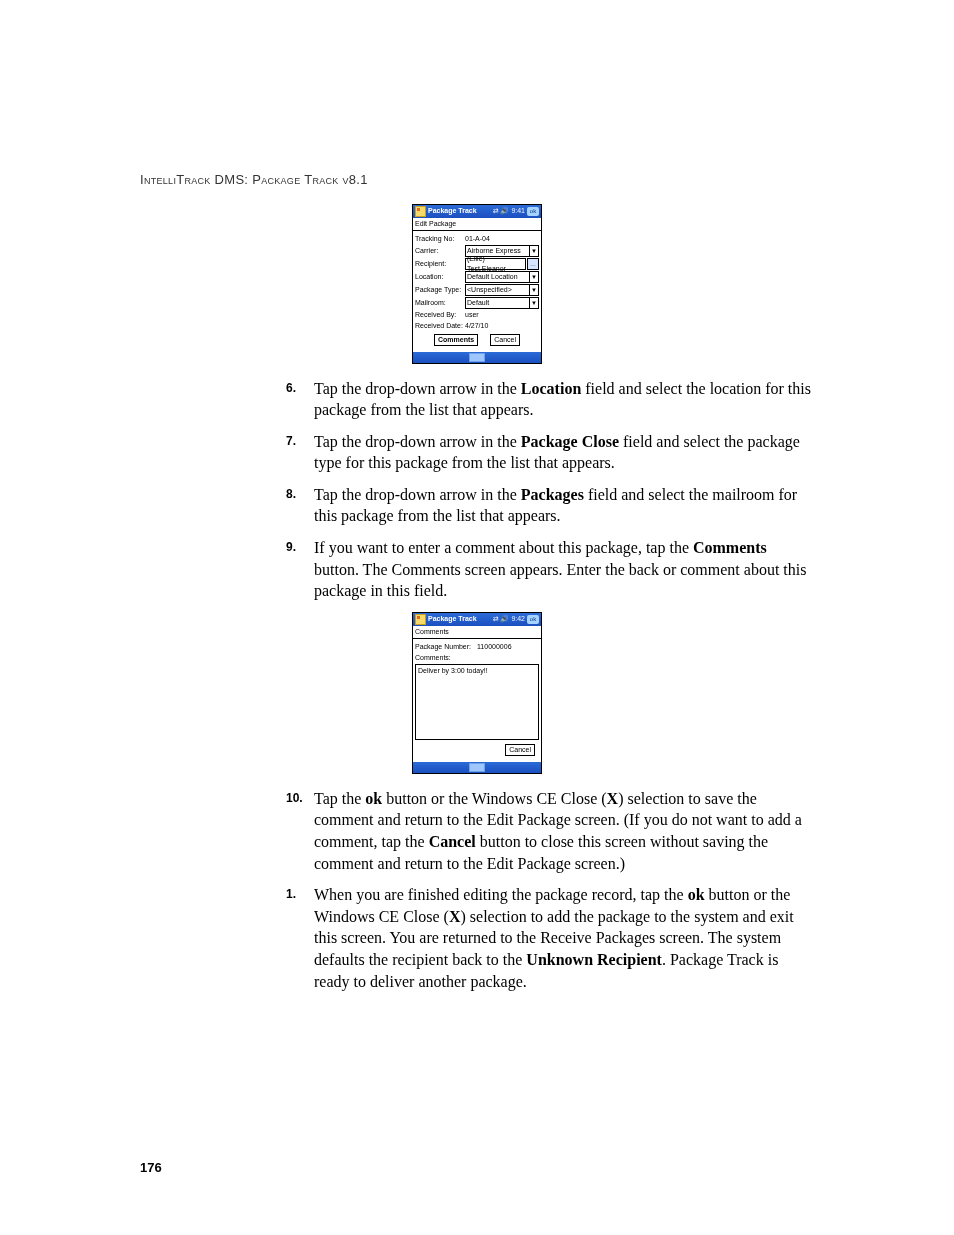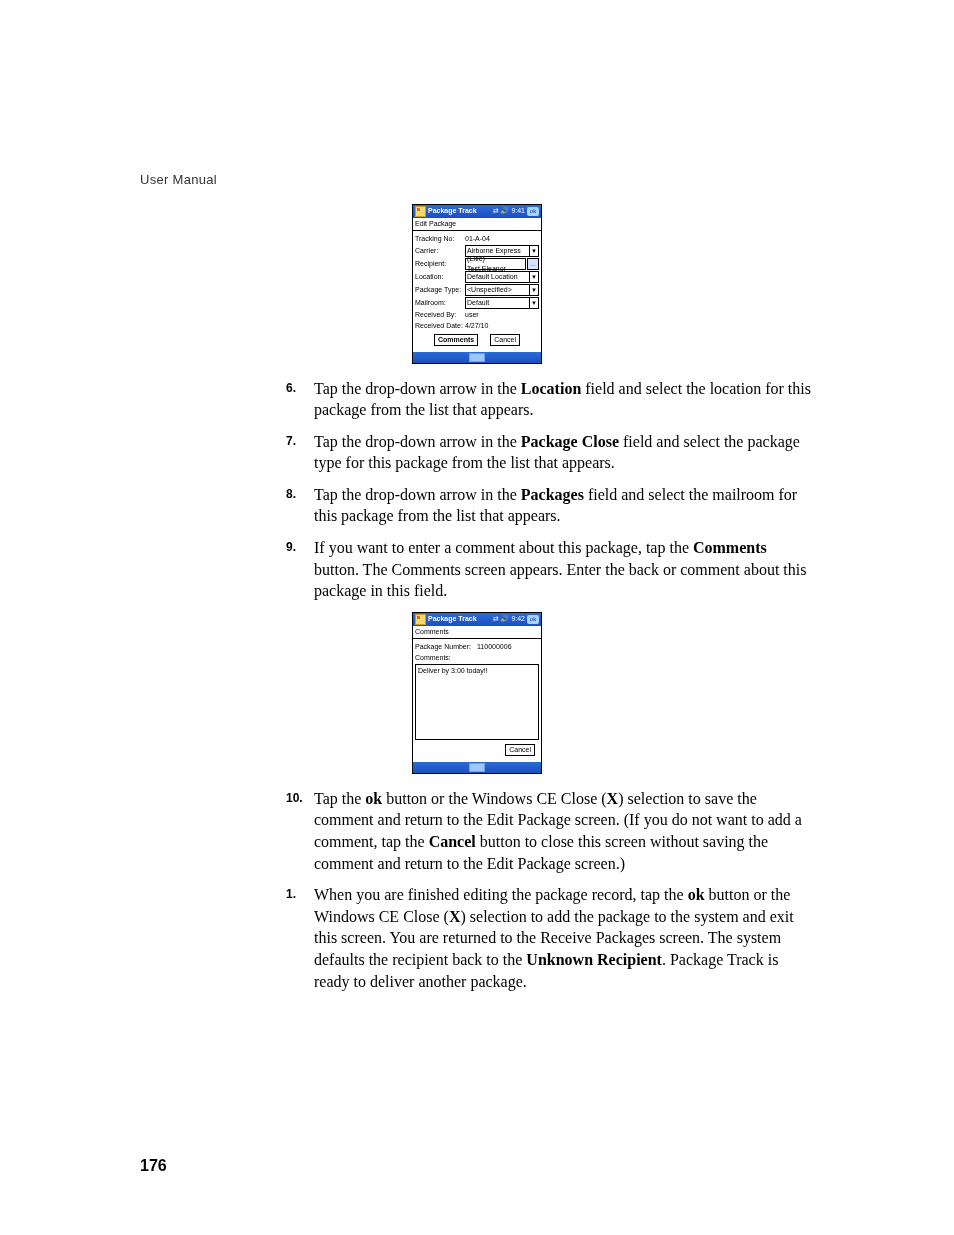--- a/index.html
+++ b/index.html
@@ -167,30 +167,30 @@
     font-weight: bold;
     font-size: 12px;
   }
   .b { font-weight: bold; margin-top: 28px; }
   .page-number {
     position: absolute;
     left: 140px;
     bottom: 60px;
     font-family: Arial, Helvetica, sans-serif;
     font-weight: bold;
-    font-size: 16px;
+    font-size: 13px;
   }
 </style>
 </head>
 <body>
 
 <div class="page">
 
   <div class="header">
-    <div>User Manual</div>
+    <div class="h1">IntelliTrack DMS: Package Track v8.1</div>
   </div>
 
   <div class="screenshots-row">
     <div class="device">
       <div class="device-titlebar">
         <span class="app-icon"></span>
         <span class="app-title">Package Track</span>
         <span class="spacer"></span>
         <span class="tb-icons">
           <span class="tb-glyph">⇄</span>

